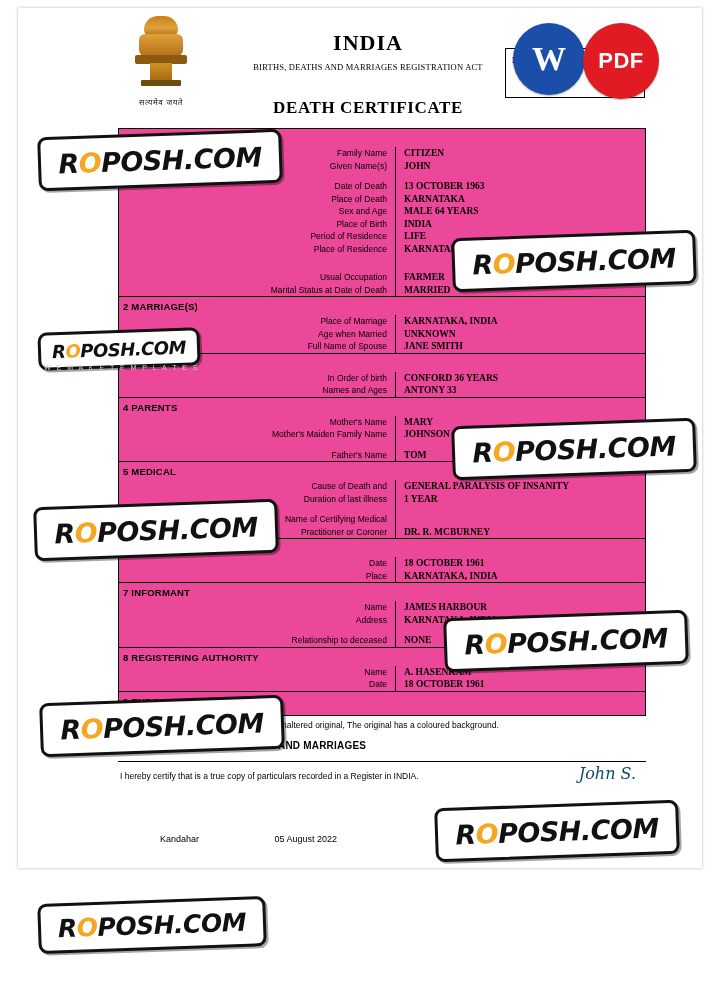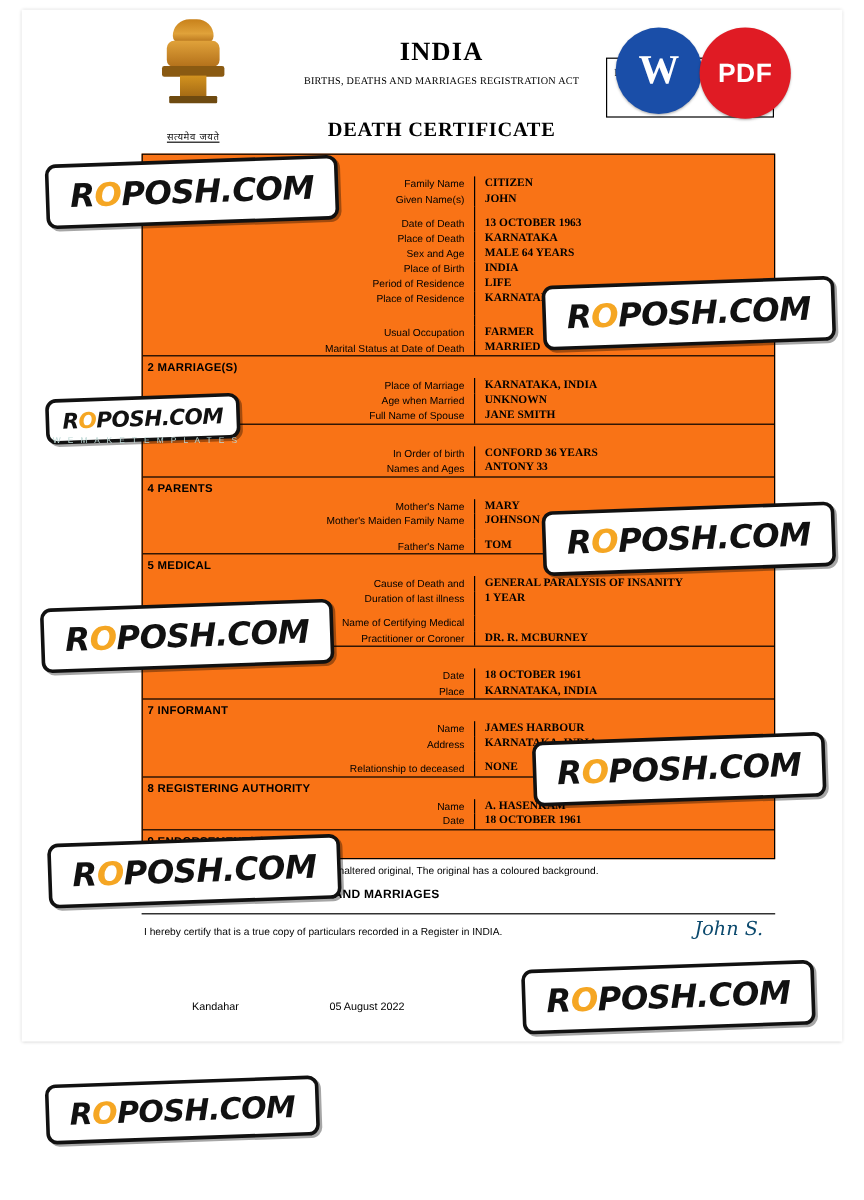--- a/index.html
+++ b/index.html
@@ -82,23 +82,22 @@
     top: 66px;
     width: 40px;
     height: 6px;
     background: #6e4a10;
     border-radius: 1px;
   }
   #emblem-motto {
     font-family: "DejaVu Sans", sans-serif;
     font-size: 8px;
     color: #111;
-    margin-top: 12px;
+    margin-top: 0;
     letter-spacing: .5px;
-    text-decoration: underline;
   }
   #title-block {
     position: absolute;
     left: 200px;
     top: 22px;
     width: 300px;
     text-align: center;
   }
   #country-title {
     font-family: "Liberation Serif", serif;
@@ -146,21 +145,21 @@
   }
 
   
   #form {
     position: absolute;
     left: 100px;
     top: 120px;
     width: 528px;
     border: 1px solid #000;
     box-sizing: border-box;
-    background: #f97316;
+    background: #ec4899;
   }
   .section-row {
     border-bottom: 1px solid #000;
   }
   .section-title {
     font-size: 9.5px;
     font-weight: bold;
     color: #000;
     padding: 4px 0 3px 4px;
     letter-spacing: .2px;

